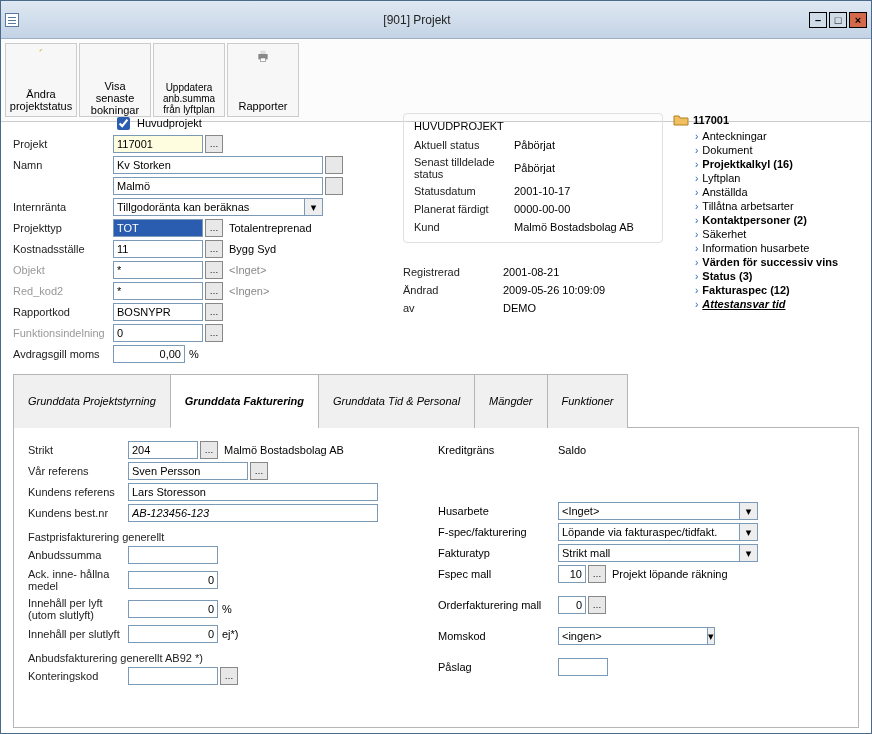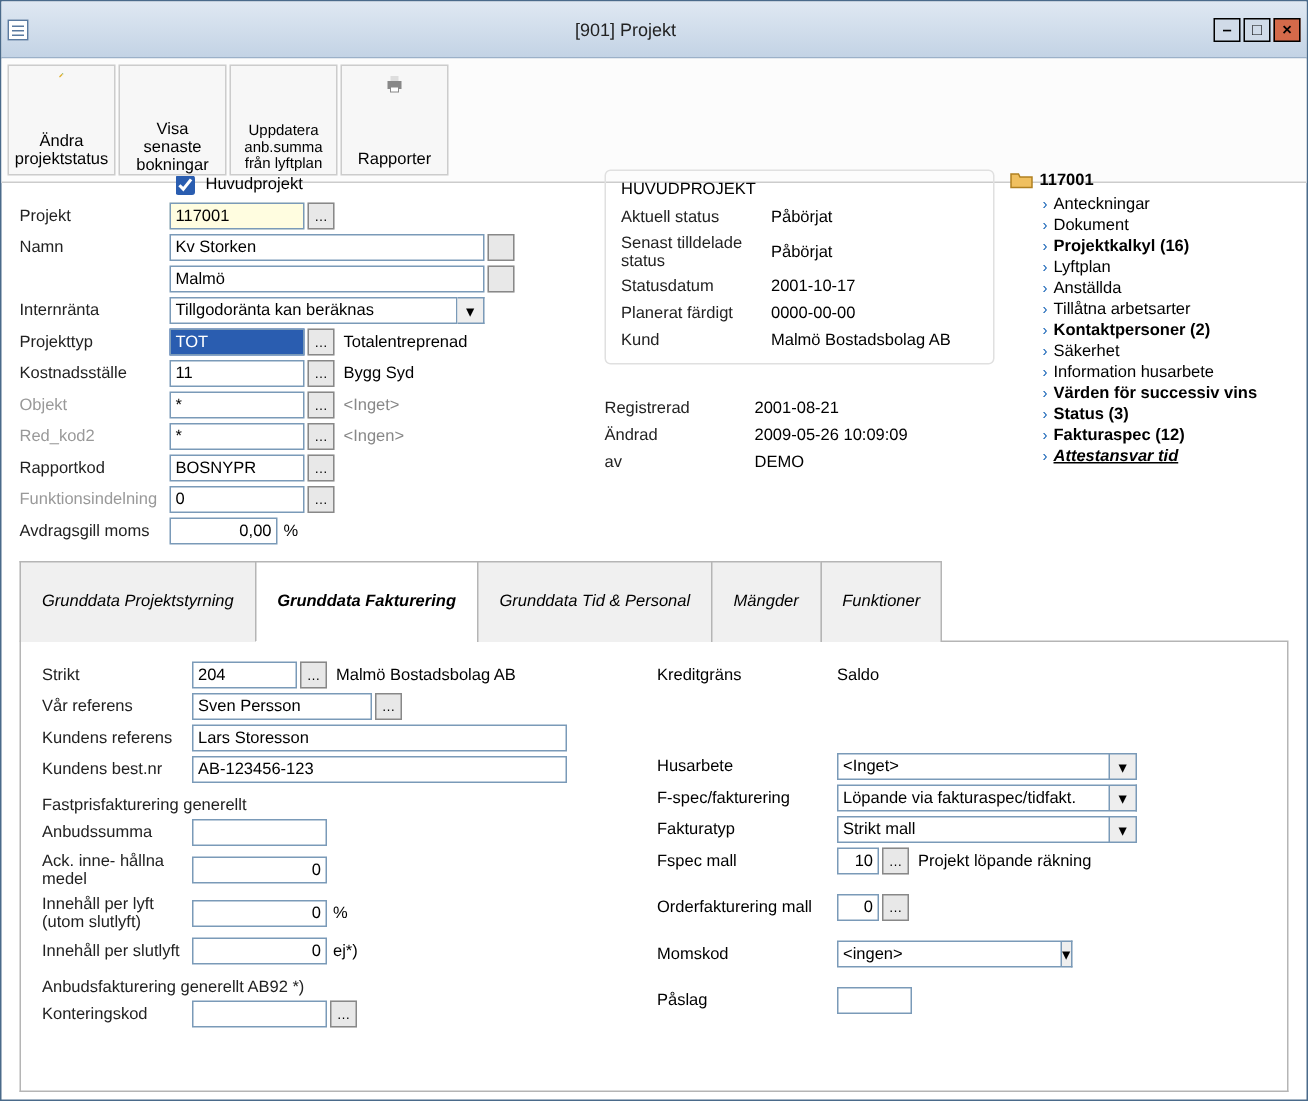--- a/index.html
+++ b/index.html
@@ -292,21 +292,21 @@
           <span class="lbl">Vår referens</span>
           <input type="text" class="field" style="width: 120px;" value="Sven Persson">
           <div class="sqbtn">…</div>
         </div>
         <div class="row">
           <span class="lbl">Kundens referens</span>
           <input type="text" class="field" style="width: 250px;" value="Lars Storesson">
         </div>
         <div class="row">
           <span class="lbl">Kundens best.nr</span>
-          <input type="text" class="field" style="width: 250px;" value="AB-123456-123">
+          <input type="text" class="field" style="width: 250px; font-style: italic;" value="AB-123456-123">
         </div>
         <div class="sect">Fastprisfakturering generellt</div>
         <div class="row">
           <span class="lbl">Anbudssumma</span>
           <input type="text" class="field num" style="width: 90px;" value="">
         </div>
         <div class="row" style="height:28px;">
           <span class="lbl" style="line-height:12px;">Ack. inne- hållna medel</span>
           <input type="text" class="field num" style="width: 90px;" value="0">
         </div>

